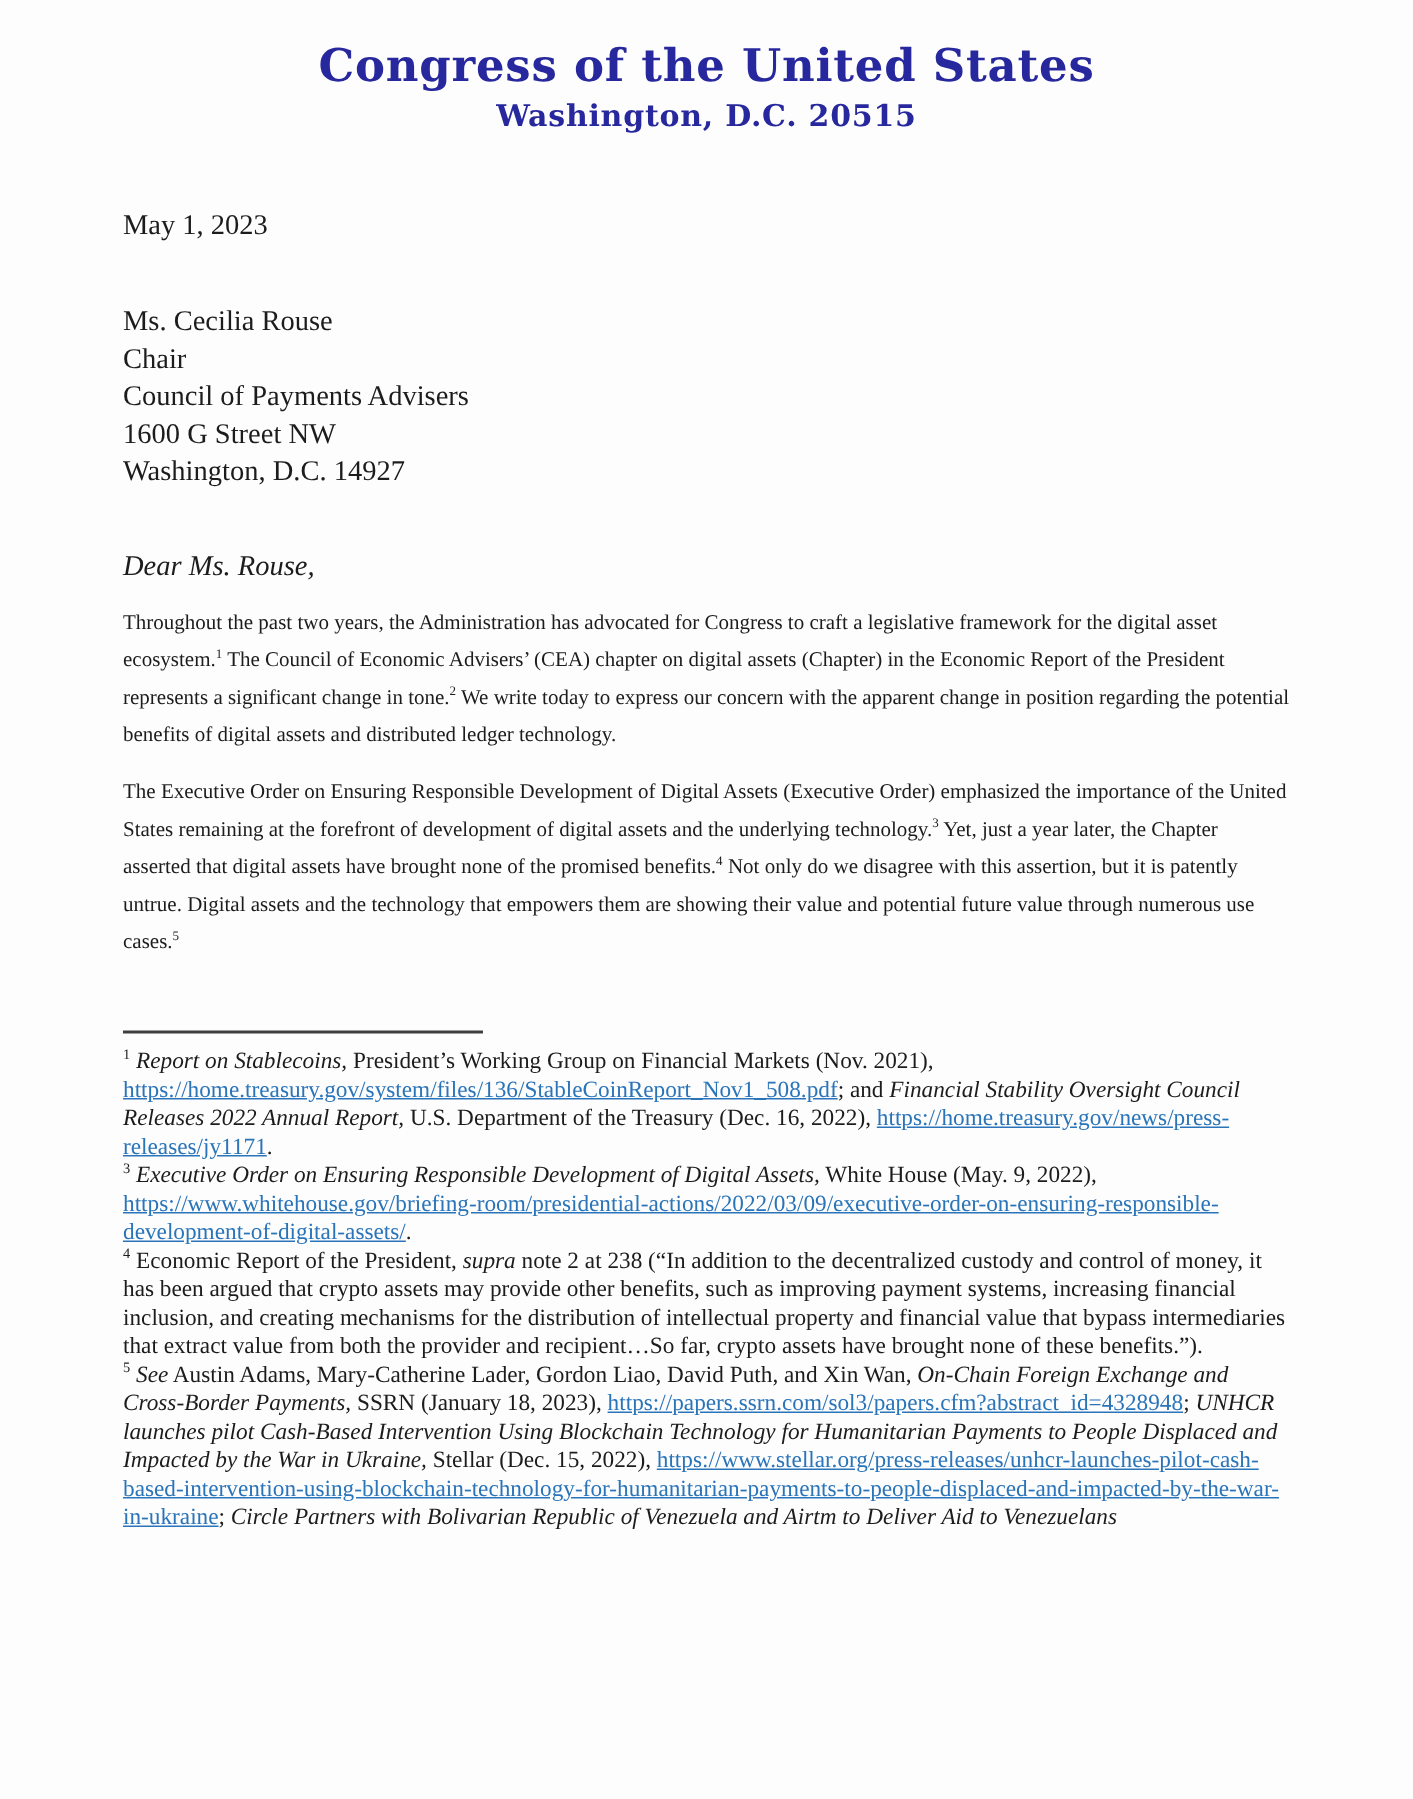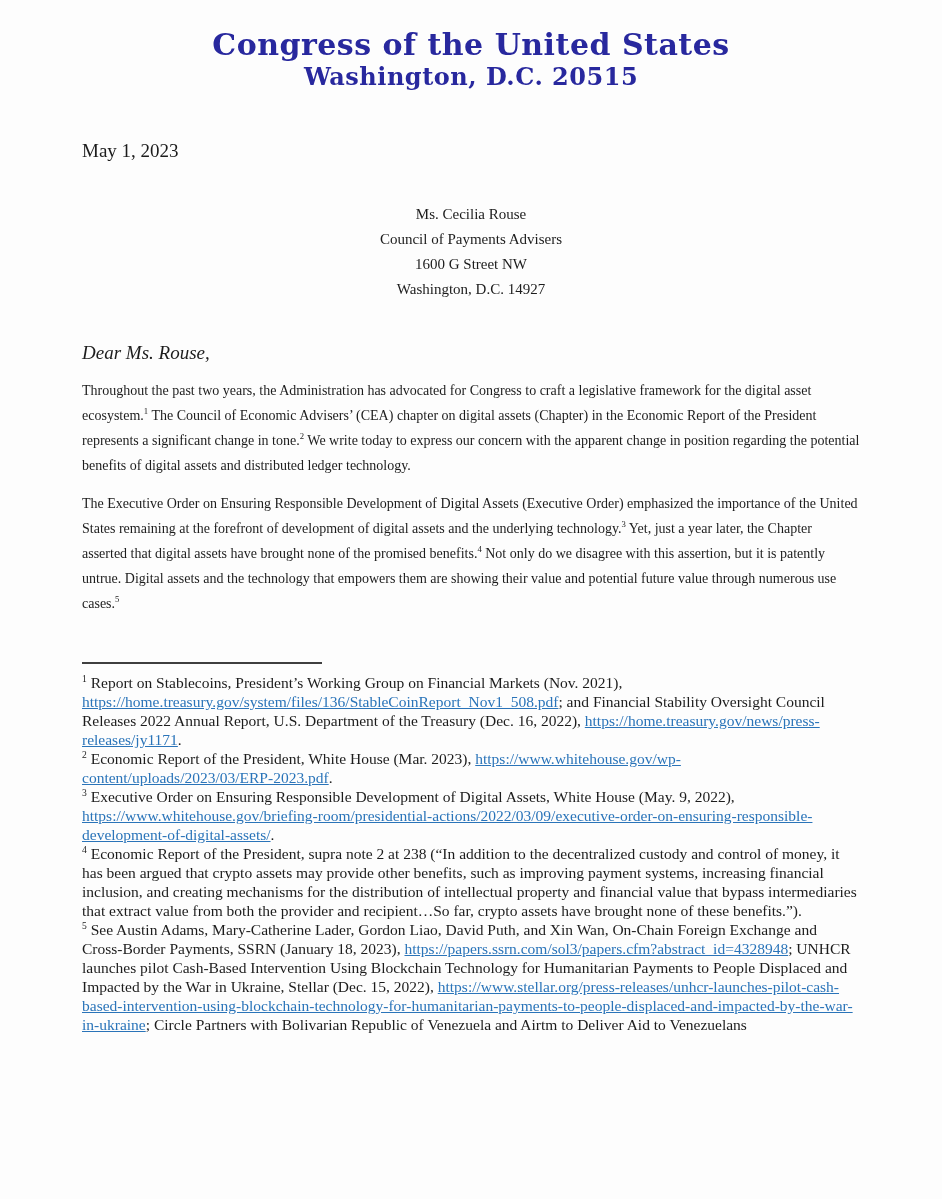--- a/index.html
+++ b/index.html
@@ -15,69 +15,69 @@
     font-family:"Liberation Serif", serif;
   }
   .page{width:942px;height:1199px;padding:28px 82px 0 82px;}
   .letterhead{text-align:center;color:var(--blue);}
   .lh-title{
     font-family:"DejaVu Serif", serif;
     font-weight:bold;font-size:30px;line-height:34px;letter-spacing:0.5px;
   }
   .lh-sub{
     font-family:"DejaVu Serif", serif;
-    font-weight:bold;font-size:24px;line-height:26px;margin-top:2px;letter-spacing:0.5px;
+    font-weight:bold;font-size:20px;line-height:26px;margin-top:2px;letter-spacing:0.5px;
   }
   .date-line{text-align:left;font-size:19px;margin-top:50px;}
-  .recipient{margin-top:40px;font-size:15px;line-height:25px;text-align:center;}
+  .recipient{margin-top:40px;font-size:19px;line-height:25px;}
   .salutation{margin-top:38px;font-size:19px;line-height:25px;font-style:italic;}
   .para{margin-top:13px;font-size:14px;line-height:25px;text-align:left;}
   .para:first-of-type{margin-top:14px;}
   sup{
     font-size:0.62em;line-height:0;vertical-align:super;
   }
   .fnsep{
     width:240px;border:0;border-top:2px solid #3f3f3f;
     margin:46px 0 9px 0;
   }
   .footnotes{font-size:15.5px;line-height:19px;}
   .fn{overflow-wrap:break-word;}
-  .i{}
+  .i{font-style:italic;}
   .link{
     color:var(--link);text-decoration:underline;cursor:pointer;
     overflow-wrap:break-word;
   }
 </style>
 </head>
 <body>
 
 <div class="page">
 
   <div class="letterhead">
     <div class="lh-title">Congress of the United States</div>
     <div class="lh-sub">Washington, D.C. 20515</div>
   </div>
 
   <div class="date-line">May 1, 2023</div>
 
   <div class="recipient">
     <div>Ms. Cecilia Rouse</div>
+    <div>Chair</div>
     <div>Council of Payments Advisers</div>
     <div>1600 G Street NW</div>
     <div>Washington, D.C. 14927</div>
   </div>
 
   <div class="salutation">Dear Ms. Rouse,</div>
 
   <div class="para"><span>Throughout the past two years, the Administration has advocated for Congress to craft a legislative framework for the digital asset ecosystem.</span><sup>1</sup><span> The Council of Economic Advisers’ (CEA) chapter on digital assets (Chapter) in the Economic Report of the President represents a significant change in tone.</span><sup>2</sup><span> We write today to express our concern with the apparent change in position regarding the potential benefits of digital assets and distributed ledger technology.</span></div>
   <div class="para"><span>The Executive Order on Ensuring Responsible Development of Digital Assets (Executive Order) emphasized the importance of the United States remaining at the forefront of development of digital assets and the underlying technology.</span><sup>3</sup><span> Yet, just a year later, the Chapter asserted that digital assets have brought none of the promised benefits.</span><sup>4</sup><span> Not only do we disagree with this assertion, but it is patently untrue. Digital assets and the technology that empowers them are showing their value and potential future value through numerous use cases.</span><sup>5</sup></div>
 
   <hr class="fnsep">
 
   <div class="footnotes">
     <div class="fn"><sup>1</sup><span> </span><span class="i">Report on Stablecoins,</span><span> President’s Working Group on Financial Markets (Nov. 2021), </span><a class="link">https://home.treasury.gov/system/files/136/StableCoinReport_Nov1_508.pdf</a><span>; and </span><span class="i">Financial Stability Oversight Council Releases 2022 Annual Report,</span><span> U.S. Department of the Treasury (Dec. 16, 2022), </span><a class="link">https://home.treasury.gov/news/press-releases/jy1171</a><span>.</span></div>
-    <div class="fn"><sup>2</sup><span> </span><span class="i">Economic Report of the President</span><span>, White House (Mar. 2023), </span><a class="link">https://www.whitehouse.gov/wp-content/uploads/2023/03/ERP-2023.pdf</a><span>.</span></div>
     <div class="fn"><sup>3</sup><span> </span><span class="i">Executive Order on Ensuring Responsible Development of Digital Assets,</span><span> White House (May. 9, 2022), </span><a class="link">https://www.whitehouse.gov/briefing-room/presidential-actions/2022/03/09/executive-order-on-ensuring-responsible-development-of-digital-assets/</a><span>.</span></div>
     <div class="fn"><sup>4</sup><span> Economic Report of the President, </span><span class="i">supra</span><span> note 2 at 238 (“In addition to the decentralized custody and control of money, it has been argued that crypto assets may provide other benefits, such as improving payment systems, increasing financial inclusion, and creating mechanisms for the distribution of intellectual property and financial value that bypass intermediaries that extract value from both the provider and recipient…So far, crypto assets have brought none of these benefits.”).</span></div>
     <div class="fn"><sup>5</sup><span> </span><span class="i">See</span><span> Austin Adams, Mary-Catherine Lader, Gordon Liao, David Puth, and Xin Wan, </span><span class="i">On-Chain Foreign Exchange and Cross-Border Payments,</span><span> SSRN (January 18, 2023), </span><a class="link">https://papers.ssrn.com/sol3/papers.cfm?abstract_id=4328948</a><span>; </span><span class="i">UNHCR launches pilot Cash-Based Intervention Using Blockchain Technology for Humanitarian Payments to People Displaced and Impacted by the War in Ukraine,</span><span> Stellar (Dec. 15, 2022), </span><a class="link">https://www.stellar.org/press-releases/unhcr-launches-pilot-cash-based-intervention-using-blockchain-technology-for-humanitarian-payments-to-people-displaced-and-impacted-by-the-war-in-ukraine</a><span>; </span><span class="i">Circle Partners with Bolivarian Republic of Venezuela and Airtm to Deliver Aid to Venezuelans</span></div>
   </div>
 
 </div>
 
 </body></html>

